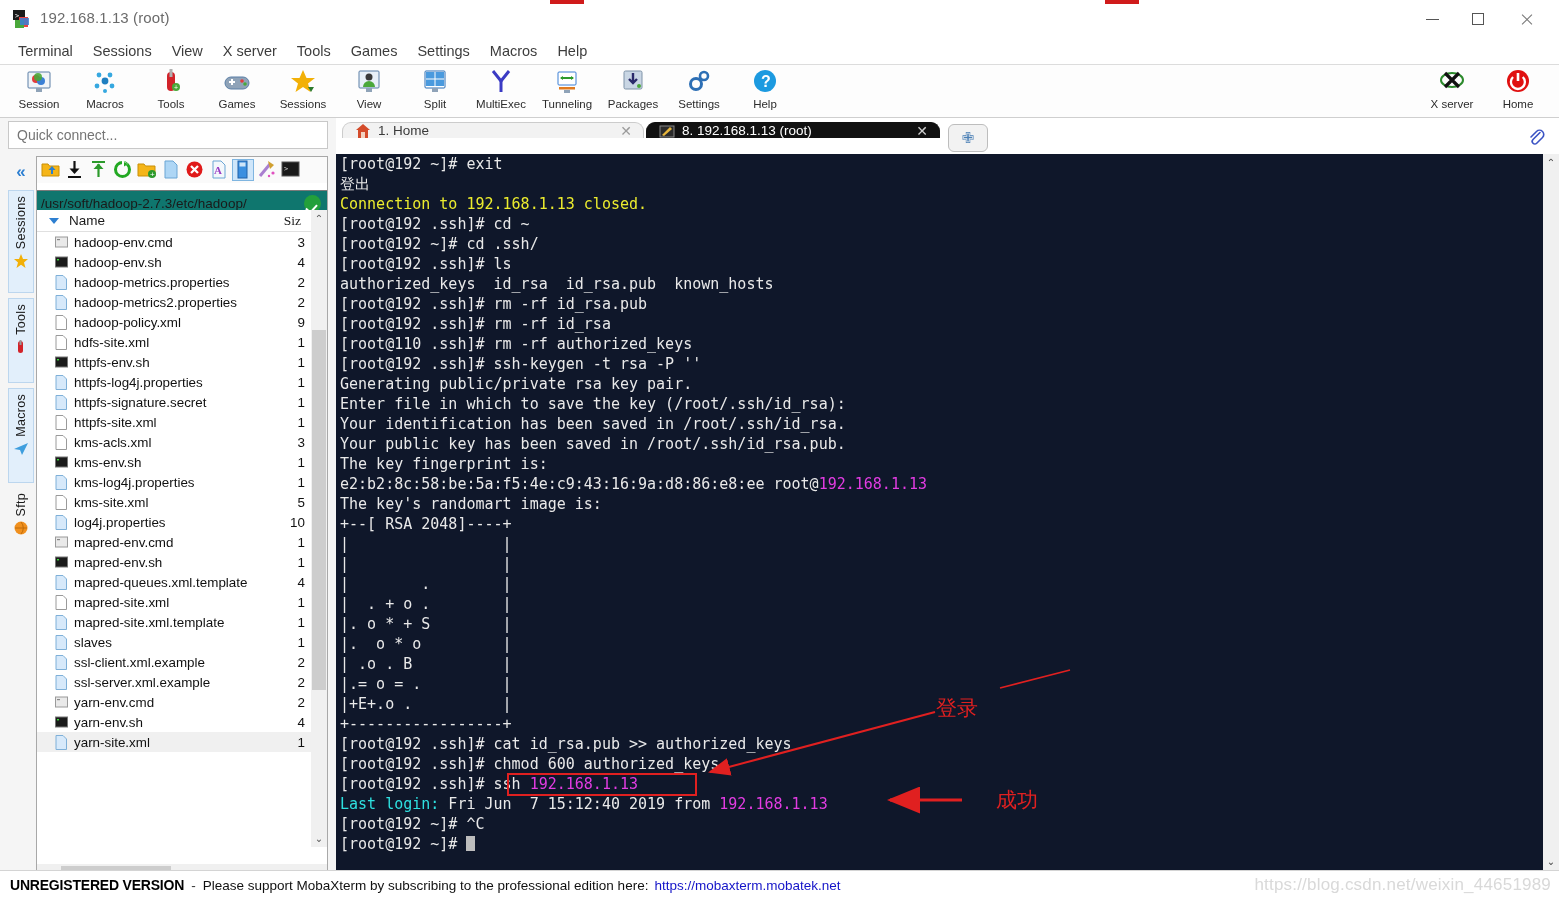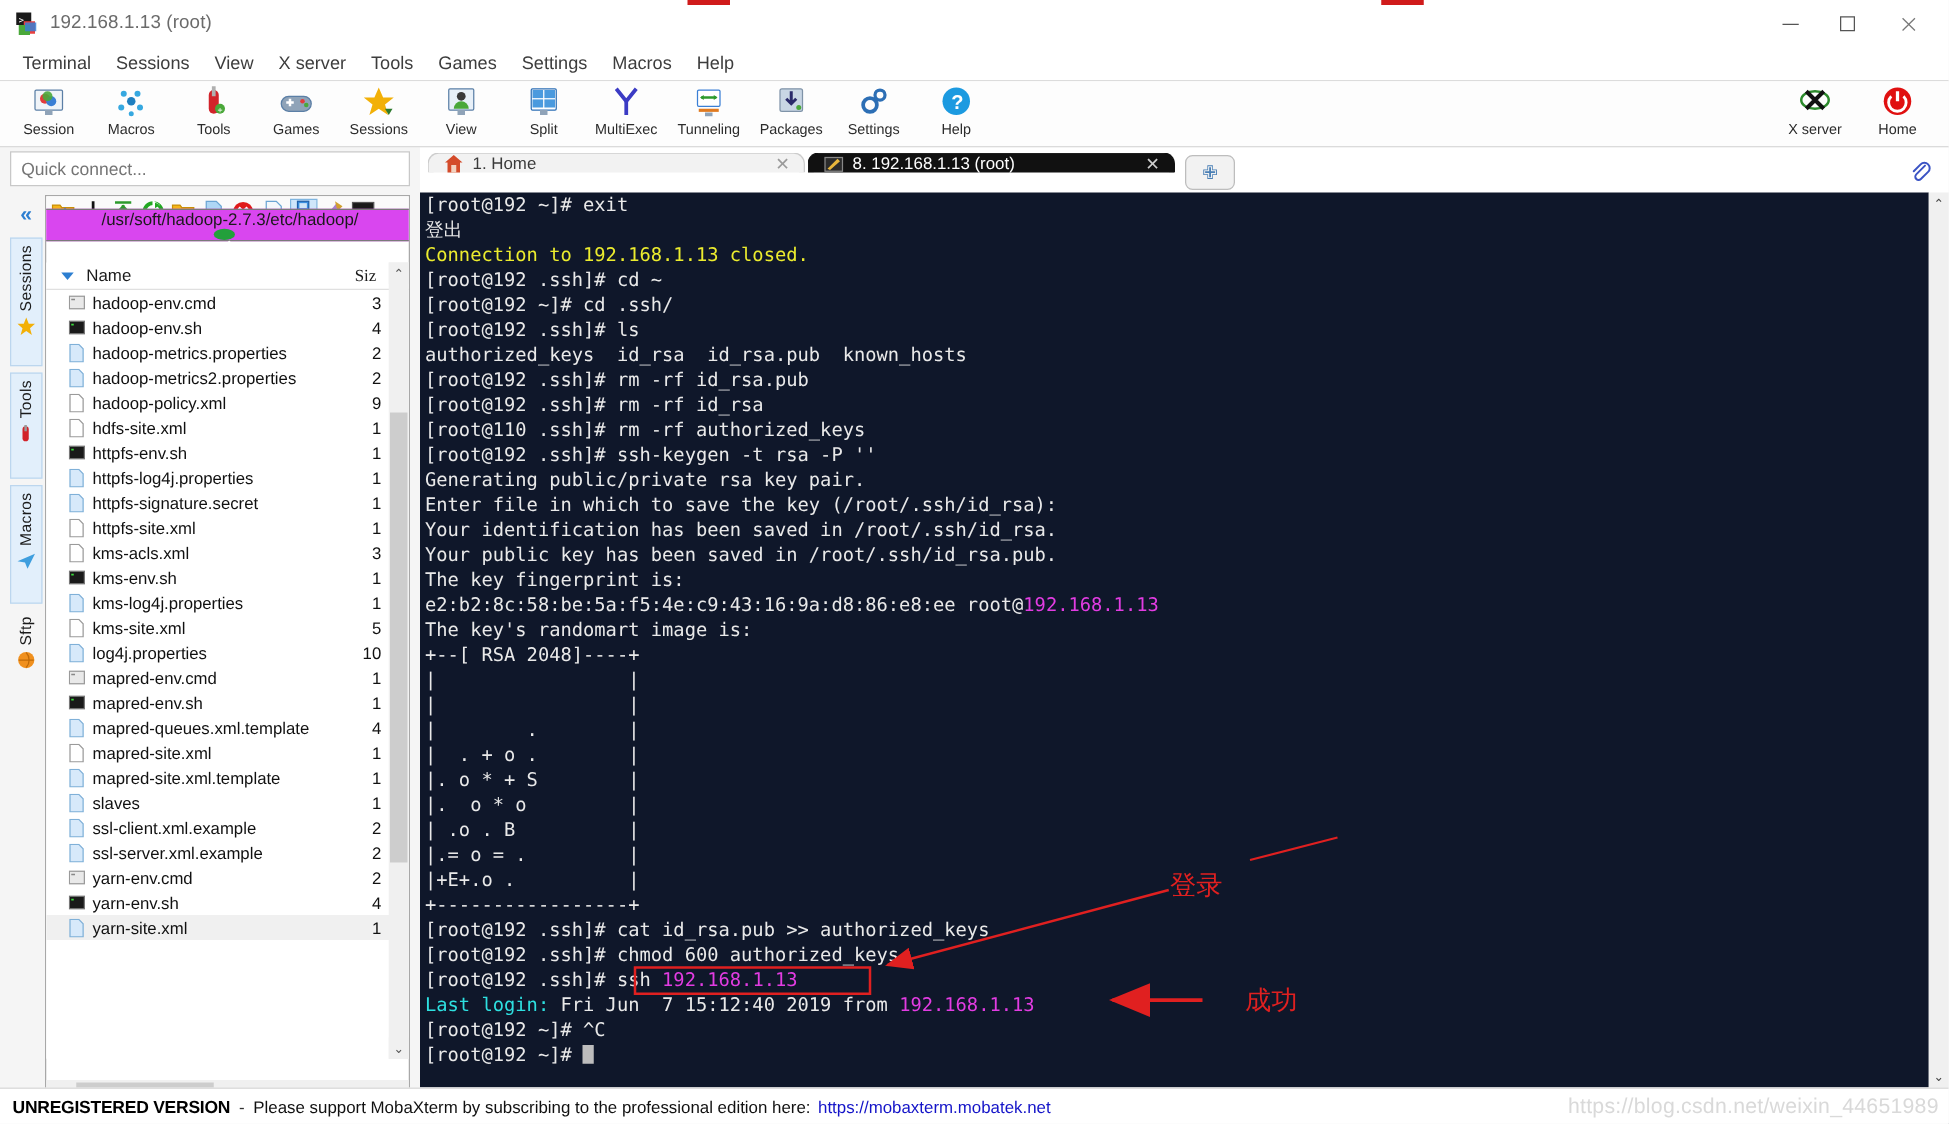--- a/index.html
+++ b/index.html
@@ -94,23 +94,23 @@
     position:absolute; left:36px; top:38px; width:292px; height:726px;
     background:#fff; border:1px solid #a8a8a8;
   }
   .fb-toolbar {
     position:absolute; left:0; top:0; width:290px; height:26px;
     background:#fafafa; display:flex; align-items:center; padding-left:4px; gap:4px;
   }
   .fbi { width:20px; height:20px; position:relative; display:inline-block; }
   .fbi.sel { background:#cfe6fa; outline:1px solid #7fb5e0; }
   .fb-path {
-    position:absolute; left:0; top:10px; width:290px; height:26px;
-    border-top:1px solid #7a7a7a; border-bottom:1px solid #7a7a7a; background:#d946ef;
-    display:flex; align-items:center;flex-direction:column;
+    position:absolute; left:0; top:33px; width:290px; height:26px;
+    border-top:1px solid #7a7a7a; border-bottom:1px solid #7a7a7a; background:#0f766e;
+    display:flex; align-items:center;
   }
   .fb-path-txt { font-size:13.5px; color:#1a1a1a; padding-left:4px; flex:1; }
   .fb-ok {
     width:17px; height:17px; border-radius:50%; background:#23a03b; margin-right:6px;
     position:relative;
   }
   .fb-ok:after {
     content:""; position:absolute; left:4px; top:7px; width:5px; height:9px;
     border:solid #fff; border-width:0 2px 2px 0; transform:rotate(42deg);
   }

